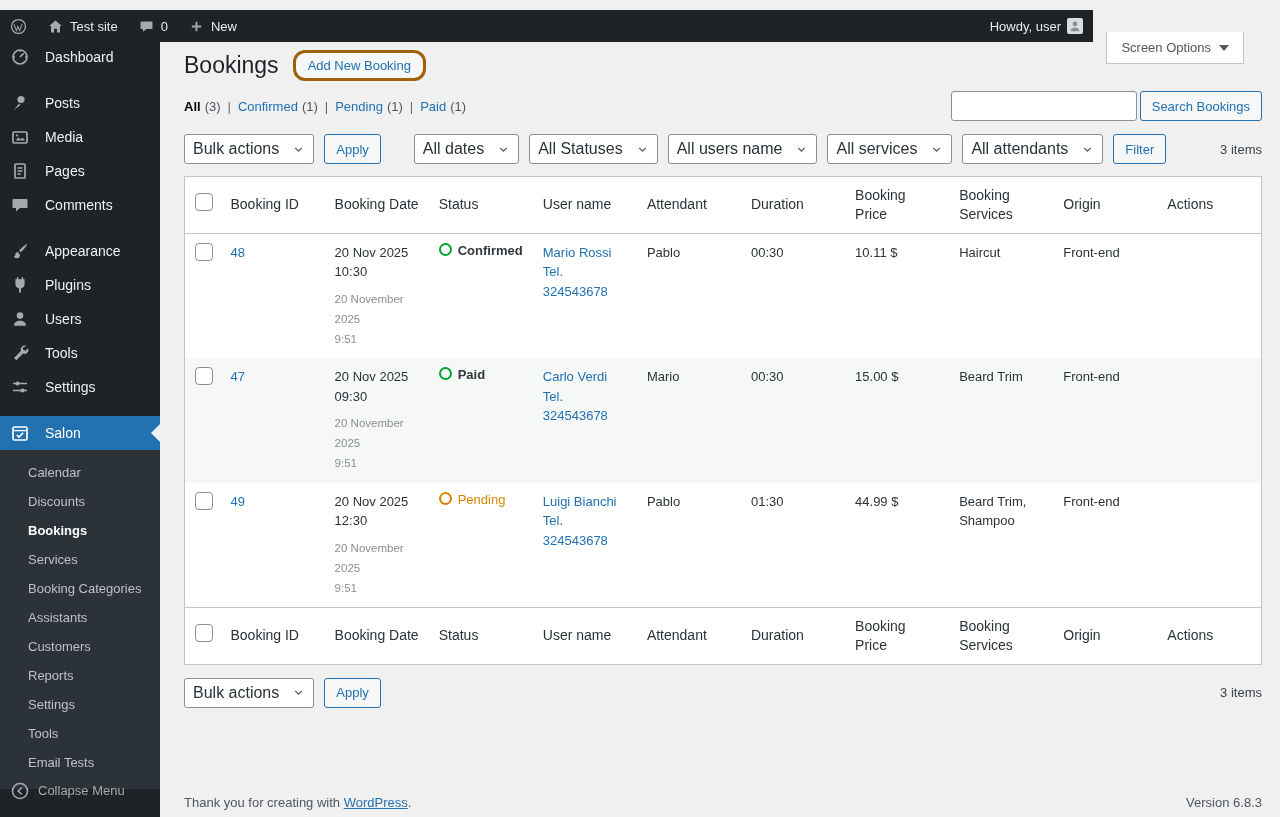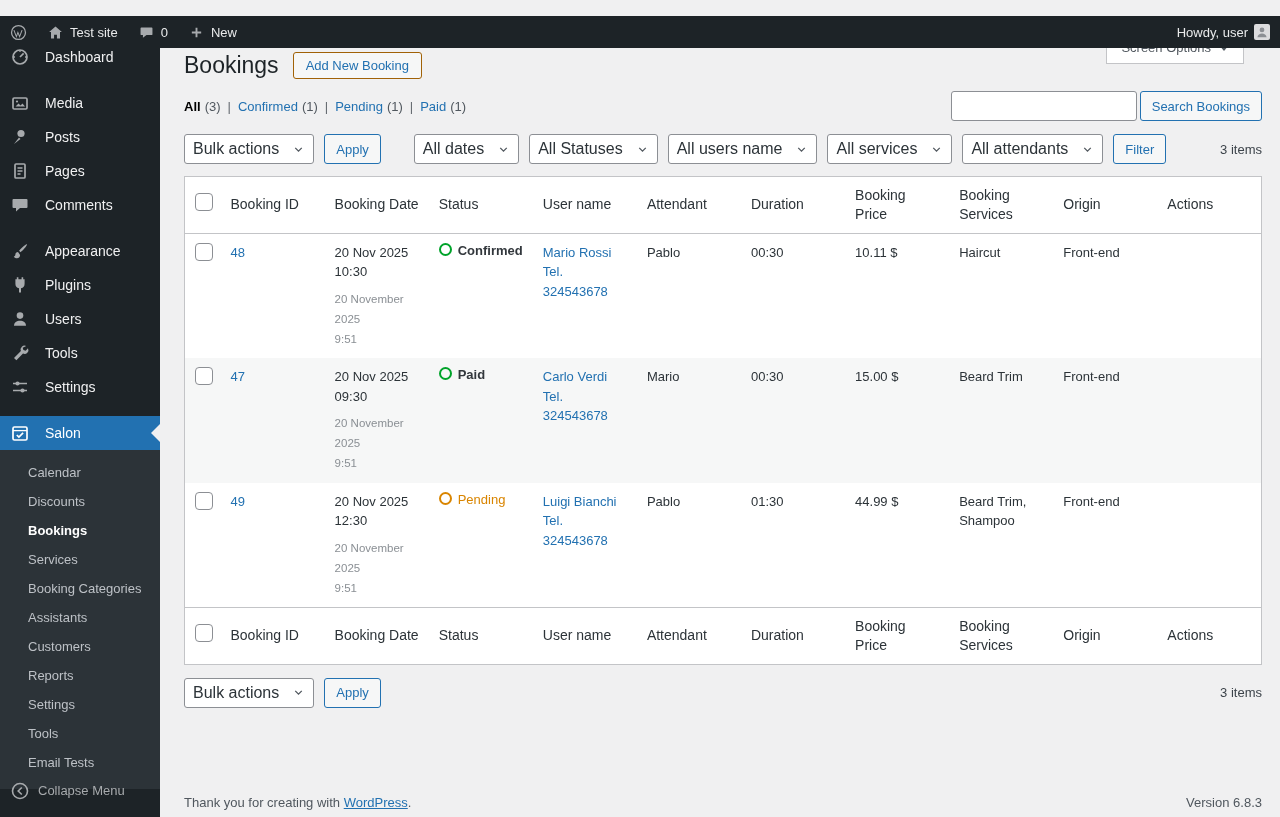--- a/index.html
+++ b/index.html
@@ -2,21 +2,21 @@
 <html><head>
 <meta charset="utf-8">
 <style>
   html,body{margin:0;padding:0}
   body{width:1280px;height:817px;overflow:hidden;position:relative;background:#f0f0f1;
        font-family:"Liberation Sans",sans-serif;font-size:13px;color:#3c434a}
   a{text-decoration:none;cursor:pointer}
   svg{display:block}
 
   
-  #adminbar{position:absolute;top:16px;left:0;width:1280px;height:32px;background:#1d2327;
+  #adminbar{position:absolute;top:10px;left:0;width:1093px;height:32px;background:#1d2327;
             display:flex;justify-content:space-between;z-index:50}
   .ab-group{display:flex;align-items:stretch}
   .ab-item{display:flex;align-items:center;gap:6px;padding:0 10px;color:#e9eaeb;font-size:13px}
   .ab-icon{width:17px;height:17px;color:#a7aaad}
   .avatar{width:16px;height:16px;background:#dcdcde;border-radius:2px;display:flex;align-items:center;justify-content:center;overflow:hidden}
   .avatar svg{width:14px;height:14px;color:#8c8f94}
 
   
   #sidebar{position:absolute;top:32px;left:0;width:160px;height:785px;background:#1d2327;padding-top:8px;box-sizing:border-box}
   .menu-item{display:flex;align-items:center;gap:15px;padding:7px 8px 7px 10px;color:#f0f0f1;font-size:14px;position:relative}
@@ -36,21 +36,21 @@
 
   
   #content{position:absolute;top:32px;left:163px;width:1120px;height:785px}
   #screen-options{position:absolute;top:0;right:39px;background:#fff;border:1px solid #c3c4c7;border-top:none;
       padding:8px 14px;font-size:13px;color:#50575e;display:flex;align-items:center;gap:8px;cursor:pointer}
   .so-arrow{width:0;height:0;border-left:5px solid transparent;border-right:5px solid transparent;border-top:6px solid #50575e}
 
   .wrap{padding:16px 21px 0}
   .title-row{display:flex;align-items:center;gap:14px}
   h1{font-size:23px;font-weight:400;color:#1d2327;margin:0;padding:4px 0}
-  .page-title-action{padding:5px 12px;border:1px solid #a16207;border-radius:3px;background:#f6f7f7;color:#2271b1;font-size:13px}
+  .page-title-action{padding:5px 12px;border:3px solid #a16207;border-radius:12px;background:#f6f7f7;color:#2271b1;font-size:13px}
 
   .views-row{display:flex;justify-content:space-between;align-items:center;margin-top:8px}
   .subsubsub{list-style:none;margin:0;padding:0;display:flex;align-items:center;font-size:13px}
   .subsubsub li{display:flex;align-items:center}
   .view-link{color:#2271b1}
   .view-link .count{color:#50575e;margin-left:4px}
   .view-link.current .v-label{color:#000;font-weight:700}
   .subsubsub .sep{color:#646970;margin:0 7px}
   .search-box{display:flex;align-items:center;gap:3px}
   .search-input{width:186px;height:30px;border:1px solid #8c8f94;border-radius:3px;padding:0 8px;background:#fff;
@@ -151,37 +151,37 @@
           <path d="M10 3v2M3 10h2M17 10h-2" stroke-width="1.3"></path>
         </svg>
     </span>
     <span>Dashboard</span>
   </a>
 
   <div class="menu-sep"></div>
 
   <a class="menu-item">
     <span class="mi-icon">
+      <svg viewBox="0 0 20 20" fill="currentColor">
+          <circle cx="11" cy="6.5" r="3.6"></circle>
+          <path d="M9 10.5L4 17l6.5-5z"></path>
+        </svg>
+    </span>
+    <span>Posts</span>
+  </a>
+
+  <a class="menu-item">
+    <span class="mi-icon">
       <svg viewBox="0 0 20 20" fill="none" stroke="currentColor" stroke-width="1.7">
           <rect x="3" y="5" width="14" height="11" rx="1.2"></rect>
           <path d="M5.5 13.5l3-3 2 2 2-2 2.5 3z" fill="currentColor" stroke="none"></path>
           <circle cx="7" cy="8.5" r="1.1" fill="currentColor" stroke="none"></circle>
         </svg>
     </span>
     <span>Media</span>
-  </a>
-
-  <a class="menu-item">
-    <span class="mi-icon">
-      <svg viewBox="0 0 20 20" fill="currentColor">
-          <circle cx="11" cy="6.5" r="3.6"></circle>
-          <path d="M9 10.5L4 17l6.5-5z"></path>
-        </svg>
-    </span>
-    <span>Posts</span>
   </a>
 
   <a class="menu-item">
     <span class="mi-icon">
       <svg viewBox="0 0 20 20" fill="none" stroke="currentColor" stroke-width="1.7">
           <rect x="5" y="3" width="10" height="14" rx="1"></rect>
           <path d="M7.5 7h5M7.5 10h5M7.5 13h3" stroke-width="1.4"></path>
         </svg>
     </span>
     <span>Pages</span>

